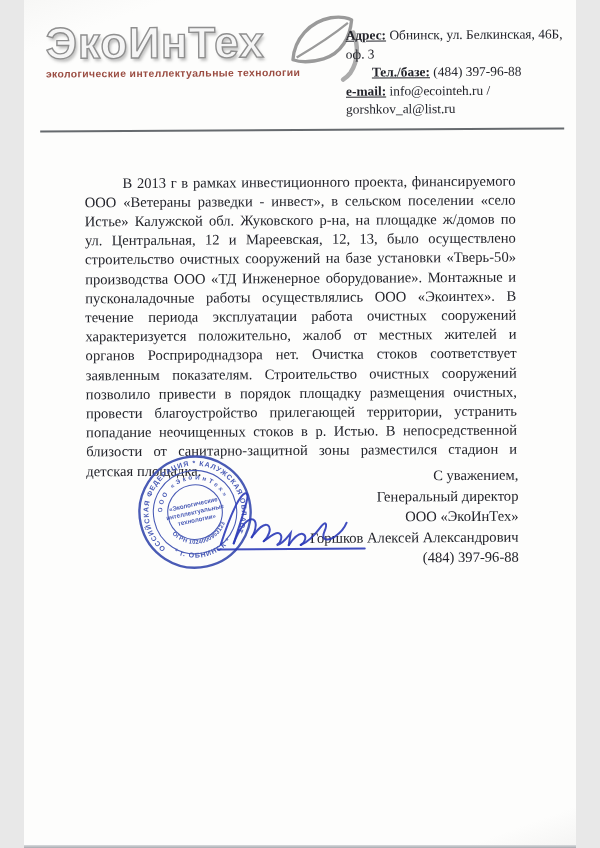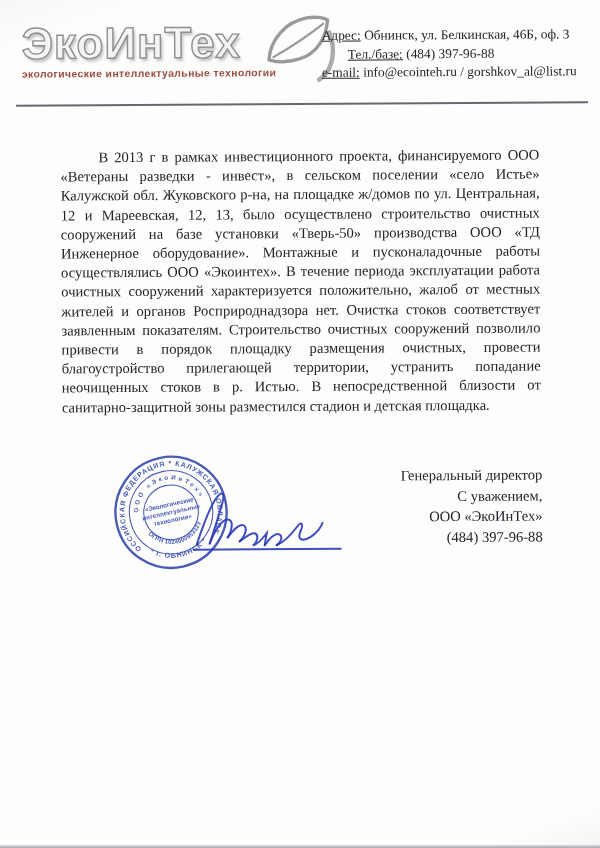--- a/index.html
+++ b/index.html
@@ -1,17 +1,17 @@
 <!DOCTYPE html>
 <html><head>
 <meta charset="utf-8">
 <style>
   html,body { margin:0; padding:0; background:#e8e8e8; }
   .page {
-    position:relative; width:600px; height:848px; margin:0 auto;
+    position:relative; width:552px; height:848px; margin:0 auto;
     background:linear-gradient(160deg,#f7f7f6 0%,#fdfdfc 5%,#fdfdfc 96%,#f4f4f3 100%);
     overflow:hidden;
     font-family:"Liberation Serif", serif;
     color:#23242b;
   }
   .page::after{ 
     content:''; position:absolute; left:0; right:0; bottom:0; height:3px;
     background:linear-gradient(#d9dbde,#a7abb0);
   }
   .tilt{ position:absolute; inset:0; transform:rotate(-0.35deg); transform-origin:50% 50%; }
@@ -27,21 +27,21 @@
     text-shadow:2px 3px 3px rgba(120,120,120,0.45);
     margin-top:10px; white-space:nowrap;
   }
   .logo-tagline{
     font-family:"Liberation Sans", sans-serif;
     font-size:10.4px; font-weight:bold; letter-spacing:0.4px;
     color:#9a4c41; margin-top:3px; white-space:nowrap;
   }
   .leaf{ width:78px; height:82px; margin-left:-16px; margin-top:2px; flex:none; }
   .contacts{ margin-left:auto; width:288px; padding-top:17px; font-size:13.4px; line-height:1.38; }
-  .c-label{ font-weight:normal; text-decoration:underline; }
+  .c-label{ font-weight:bold; text-decoration:underline; }
   .c-indent{ padding-left:26px; }
   .rule{ height:2px; background:#666a6e; margin:9px 10px 0 18px; }
 
   
   .body-par{
     margin:42px 59px 0 62px;
     text-align:justify; text-indent:38px;
     font-size:14.6px; line-height:19.2px;
   }
 
@@ -130,20 +130,21 @@
       <path d="M 8,56 C 14,38 24,12 31,6 C 35,3 36,7 34,14 C 30,28 24,46 21,55"></path>
       <path d="M 21,55 C 26,42 33,31 39,31 C 45,31 44,41 39,49"></path>
       <path d="M 39,49 C 46,40 51,35 55,37 C 60,40 55,50 51,53"></path>
       <path d="M 51,53 C 57,49 62,44 66,45 C 71,47 68,55 64,57 C 70,56 74,50 78,45 L 76,57"></path>
       <path d="M 76,57 C 81,50 86,45 90,46 C 95,48 92,55 88,57"></path>
       <path d="M 88,57 C 96,54 103,46 109,38 C 113,33 115,36 112,43 C 108,52 114,54 122,49 C 128,45 132,40 134,35"></path>
       <path d="M 5,61 L 152,61"></path>
     </svg>
 
     <div class="sign-text">
+      <div>С уважением,</div>
       <div>Генеральный директор</div>
-      <div>С уважением,</div>
       <div>ООО «ЭкоИнТех»</div>
+      <div>Горшков Алексей Александрович</div>
       <div>(484) 397-96-88</div>
     </div>
 
   </div>
 </div>
 
 </body></html>

